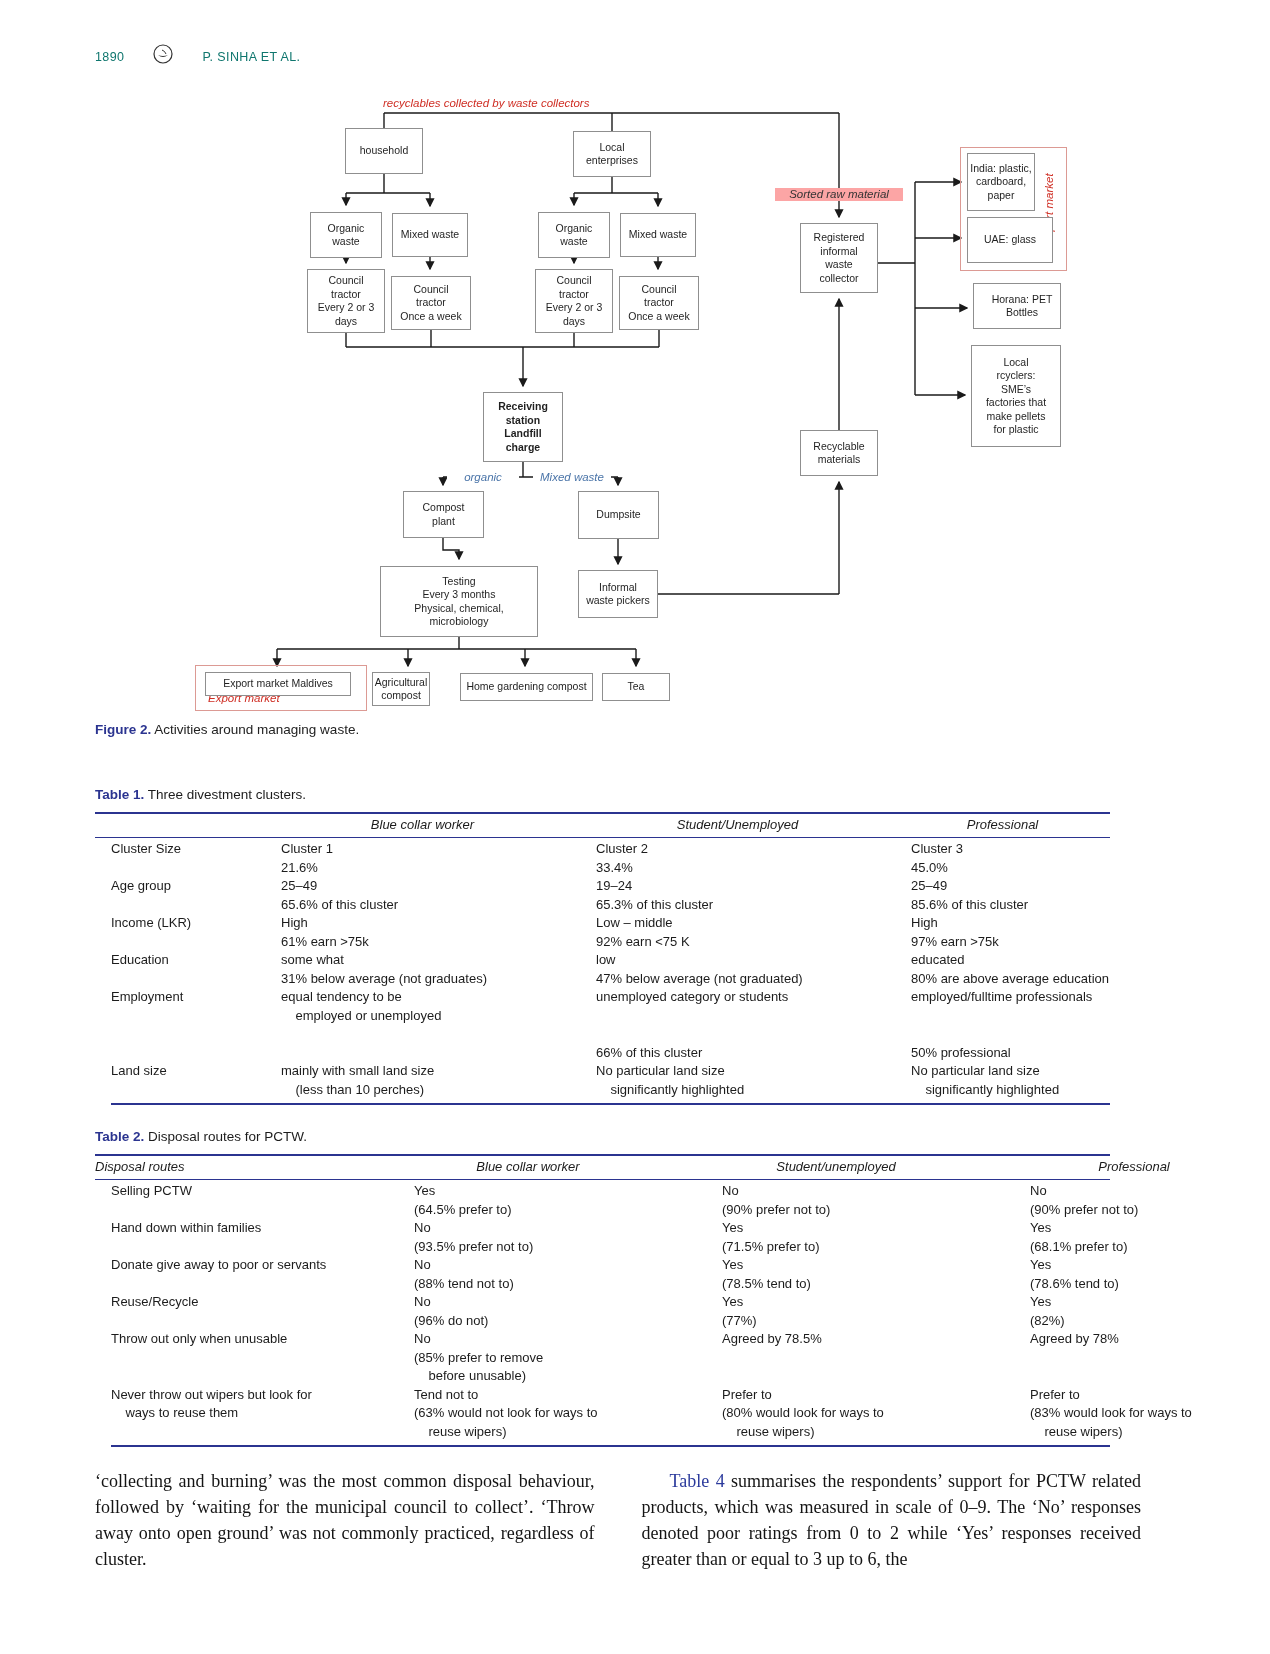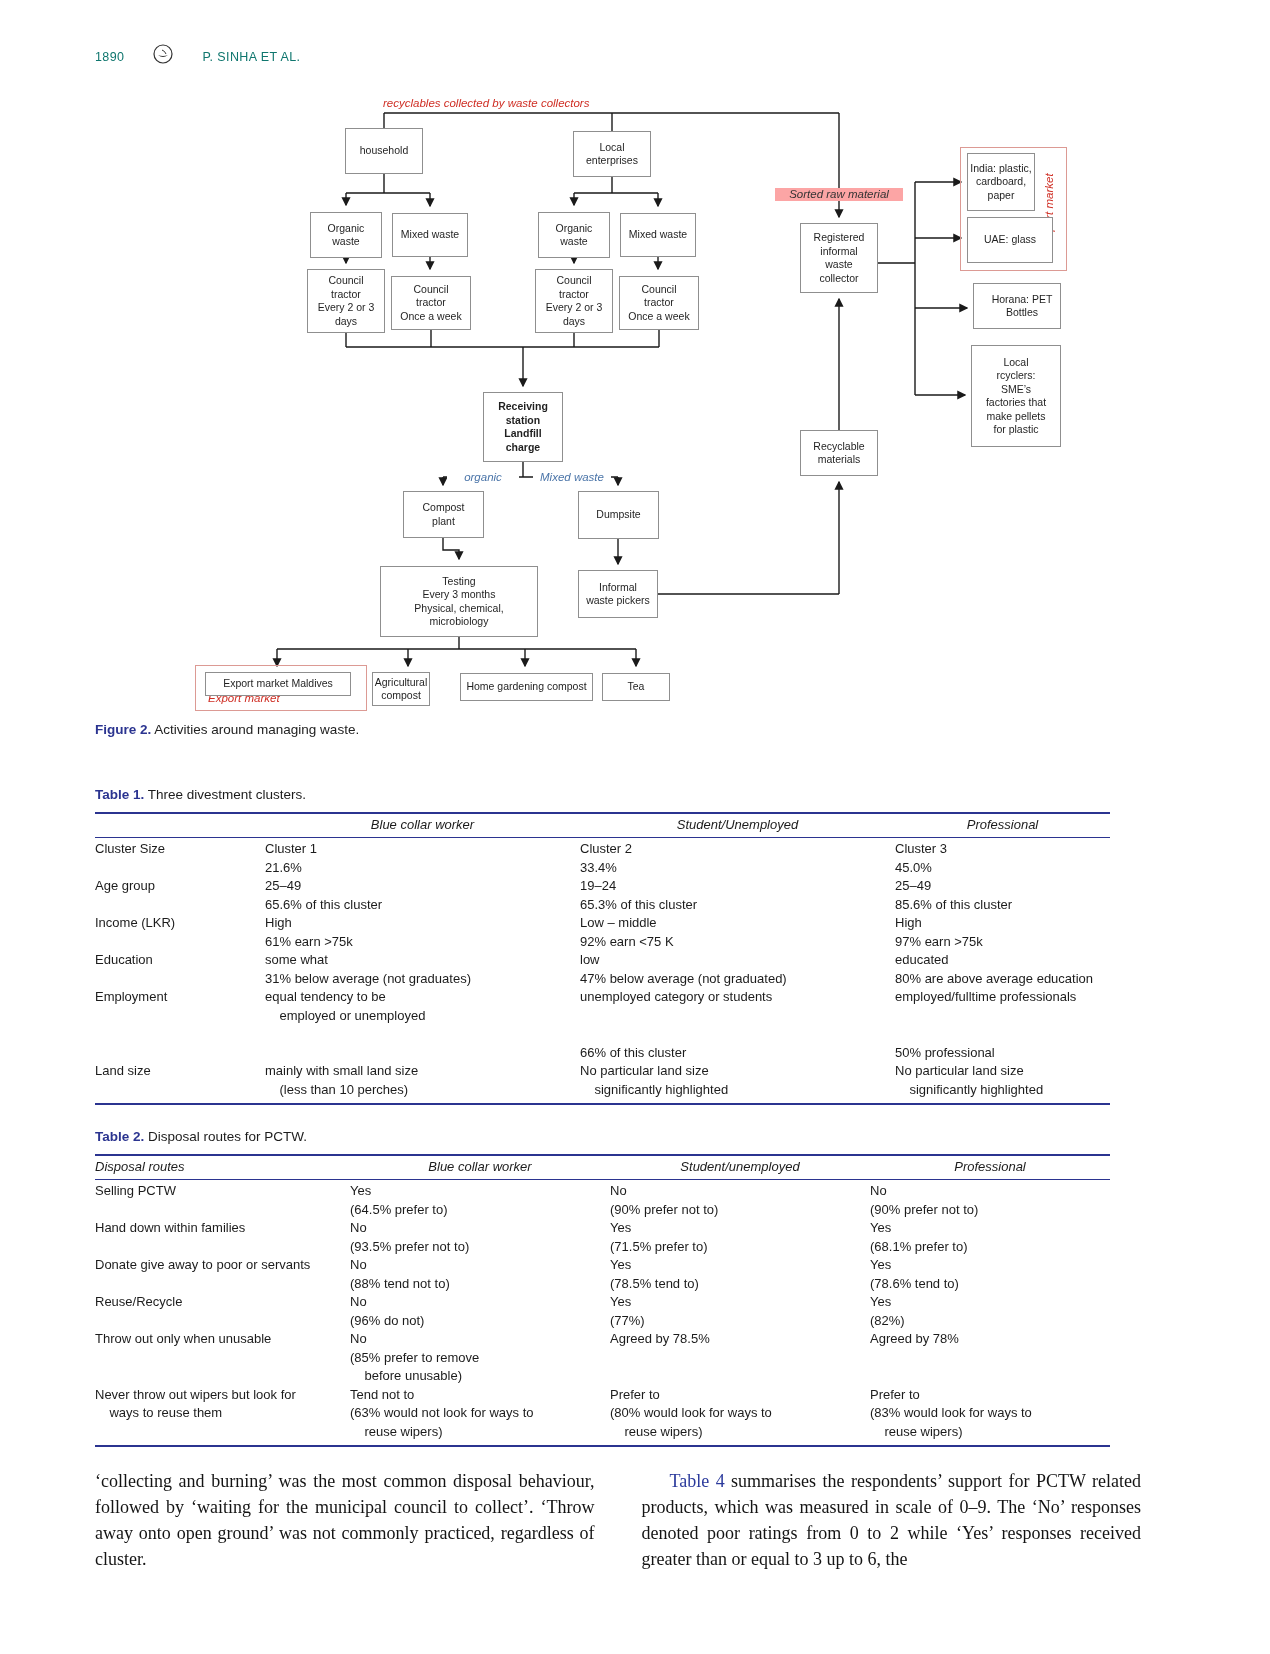--- a/index.html
+++ b/index.html
@@ -27,25 +27,25 @@
            font-size:11.5px; font-style:italic; color:#cf2e24; text-align:center; }
 
   
   .caption { position:absolute; left:95px; top:722px; font-size:13.5px; color:#222; }
   .navy { color:#2b3490; }
   .bold { font-weight:bold; }
 
   .tbl { position:absolute; width:1015px; font-size:13px; line-height:18.5px; color:#1c1c1c; }
   .tbl-title { font-size:13.5px; margin-bottom:7px; }
   .grid1 { display:grid; grid-template-columns:170px 315px 315px 215px; }
-  .grid2 { display:grid; grid-template-columns:255px 260px 260px 240px; }
+  .grid2 { display:grid; grid-template-columns:255px 260px 260px 240px;gap:48px; }
   .thead { border-top:2.5px solid #2b3490; border-bottom:1.5px solid #2b3490;
            padding:2px 0 3px; font-style:italic; }
   .thead .c { text-align:center; }
-  .tbody { border-bottom:2.5px solid #2b3490; padding:2px 0 4px; }
+  .tbody { border-bottom:2.5px solid #2b3490; padding:2px 0 4px;margin-left:16px; }
   .cell { white-space:pre-wrap; }
 
   
   .bodytxt { position:absolute; left:95px; top:1468px; width:1046px; display:flex; gap:47px;
              font-family:"Liberation Serif", serif; font-size:18px; line-height:26px;
              color:#141414; text-align:justify; }
   .bodytxt .col { width:500px; }
   .indent { text-indent:28px; }
   .ref { color:#2b3a9c; }
 </style>

